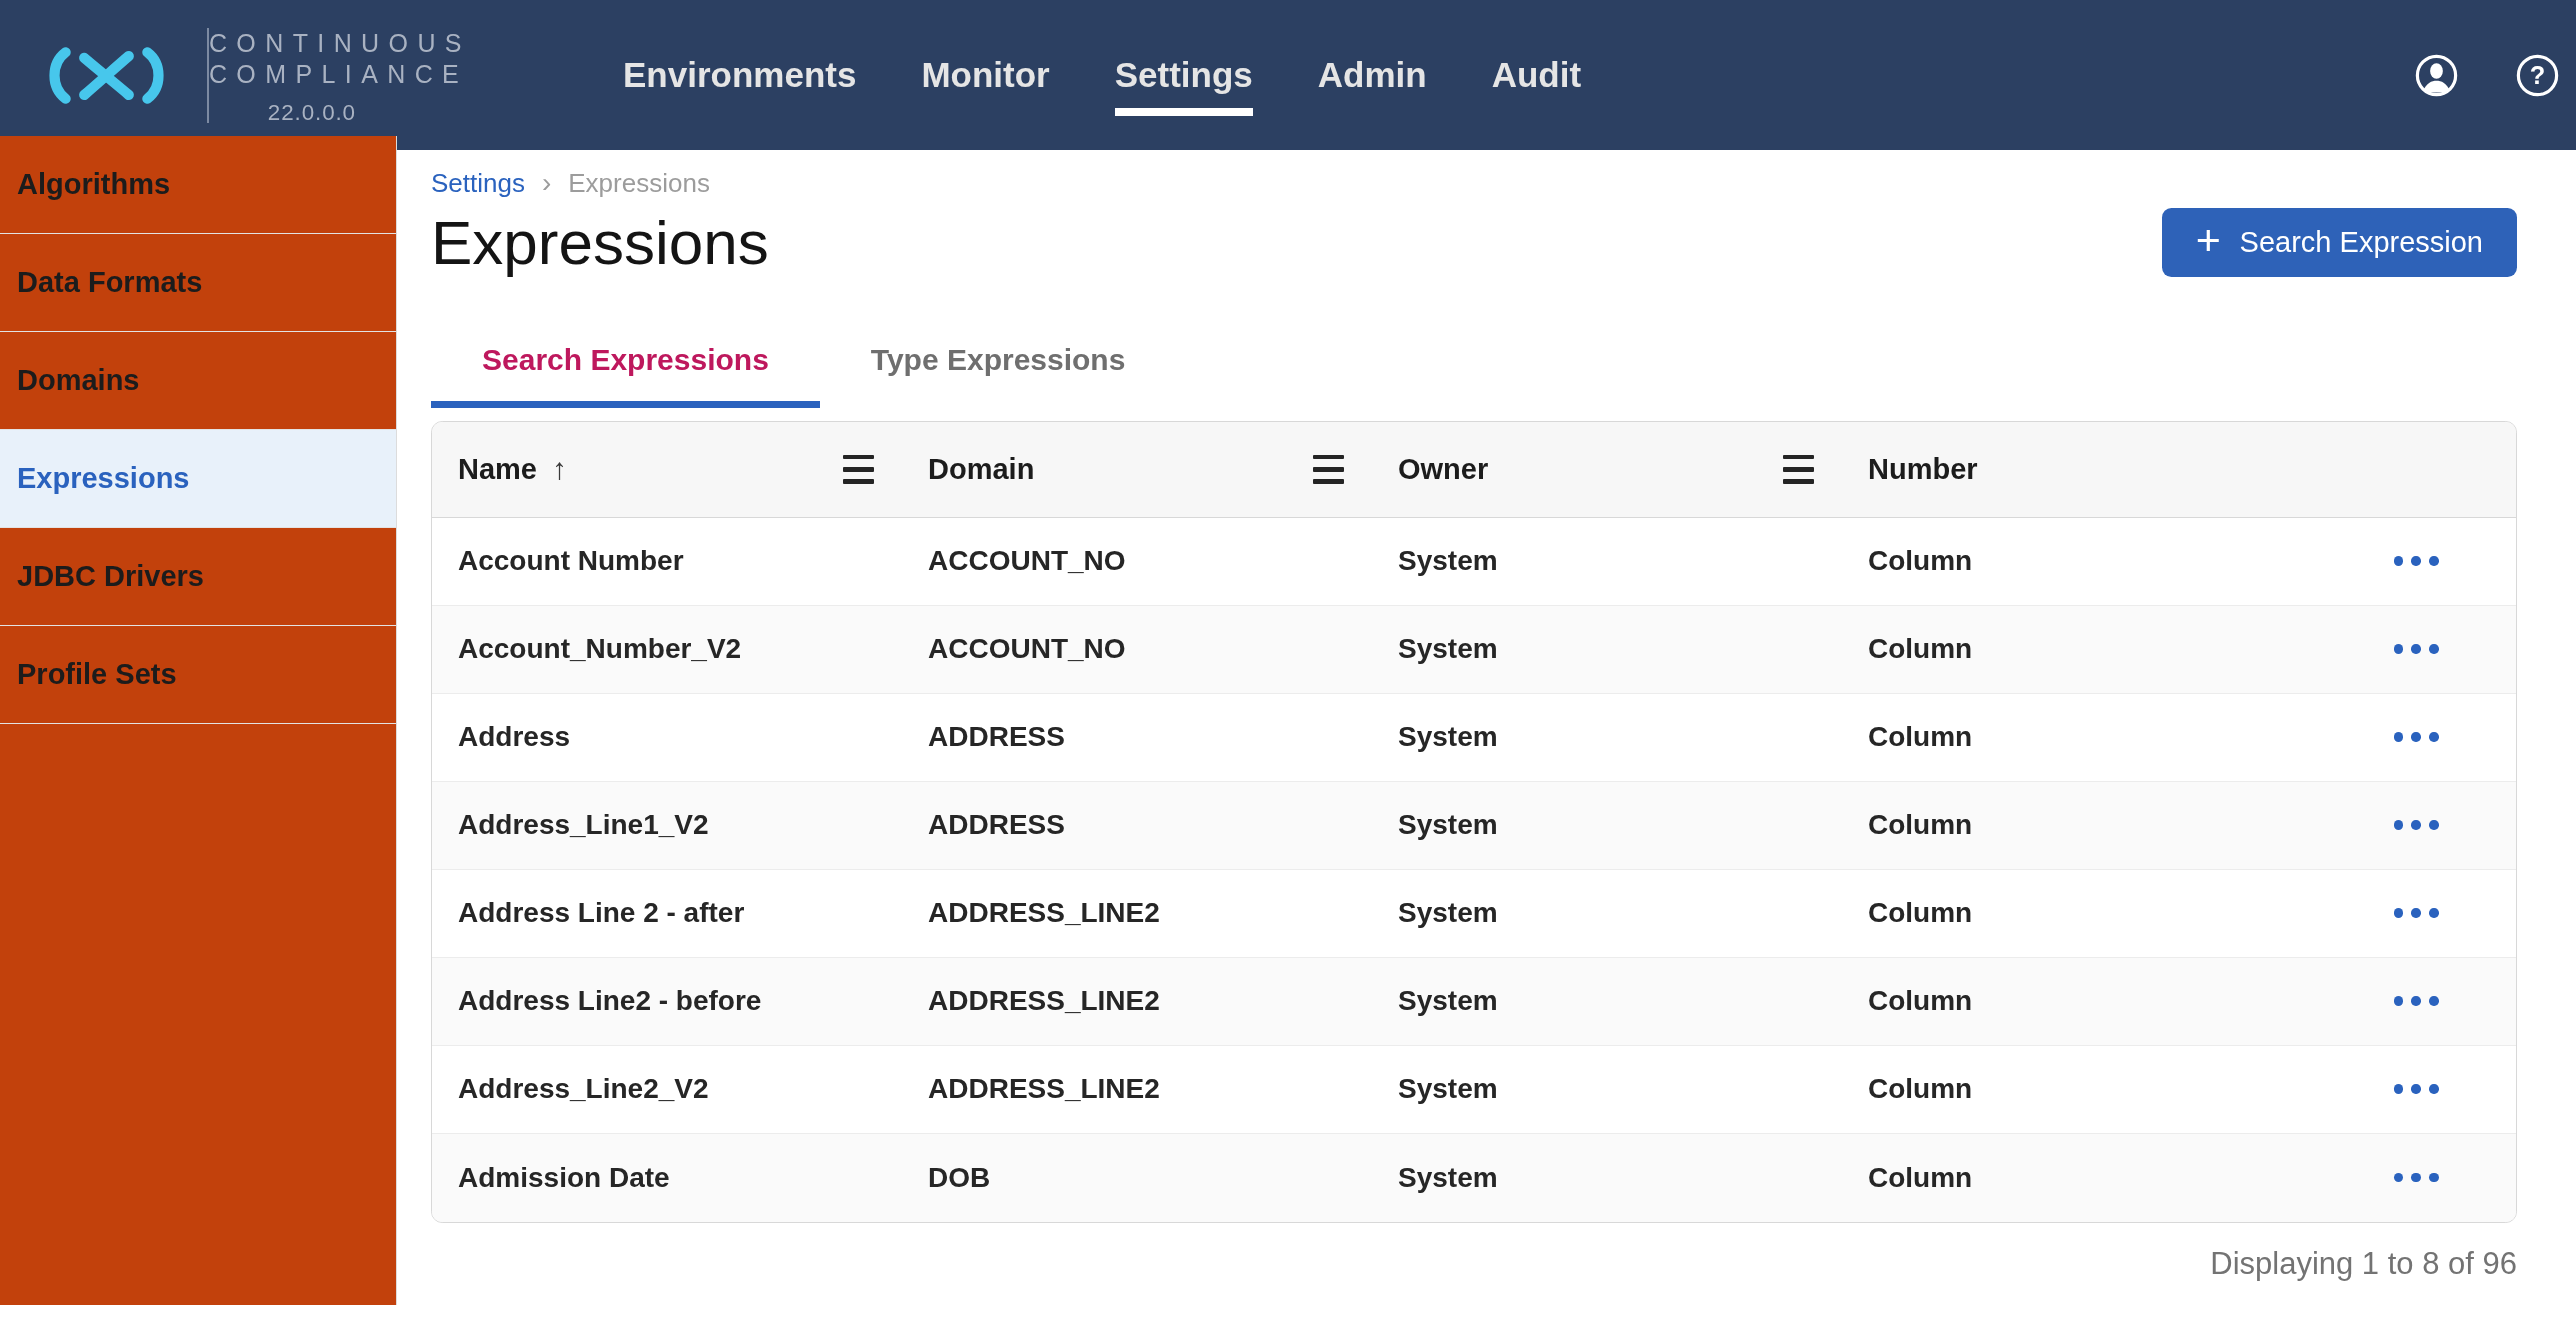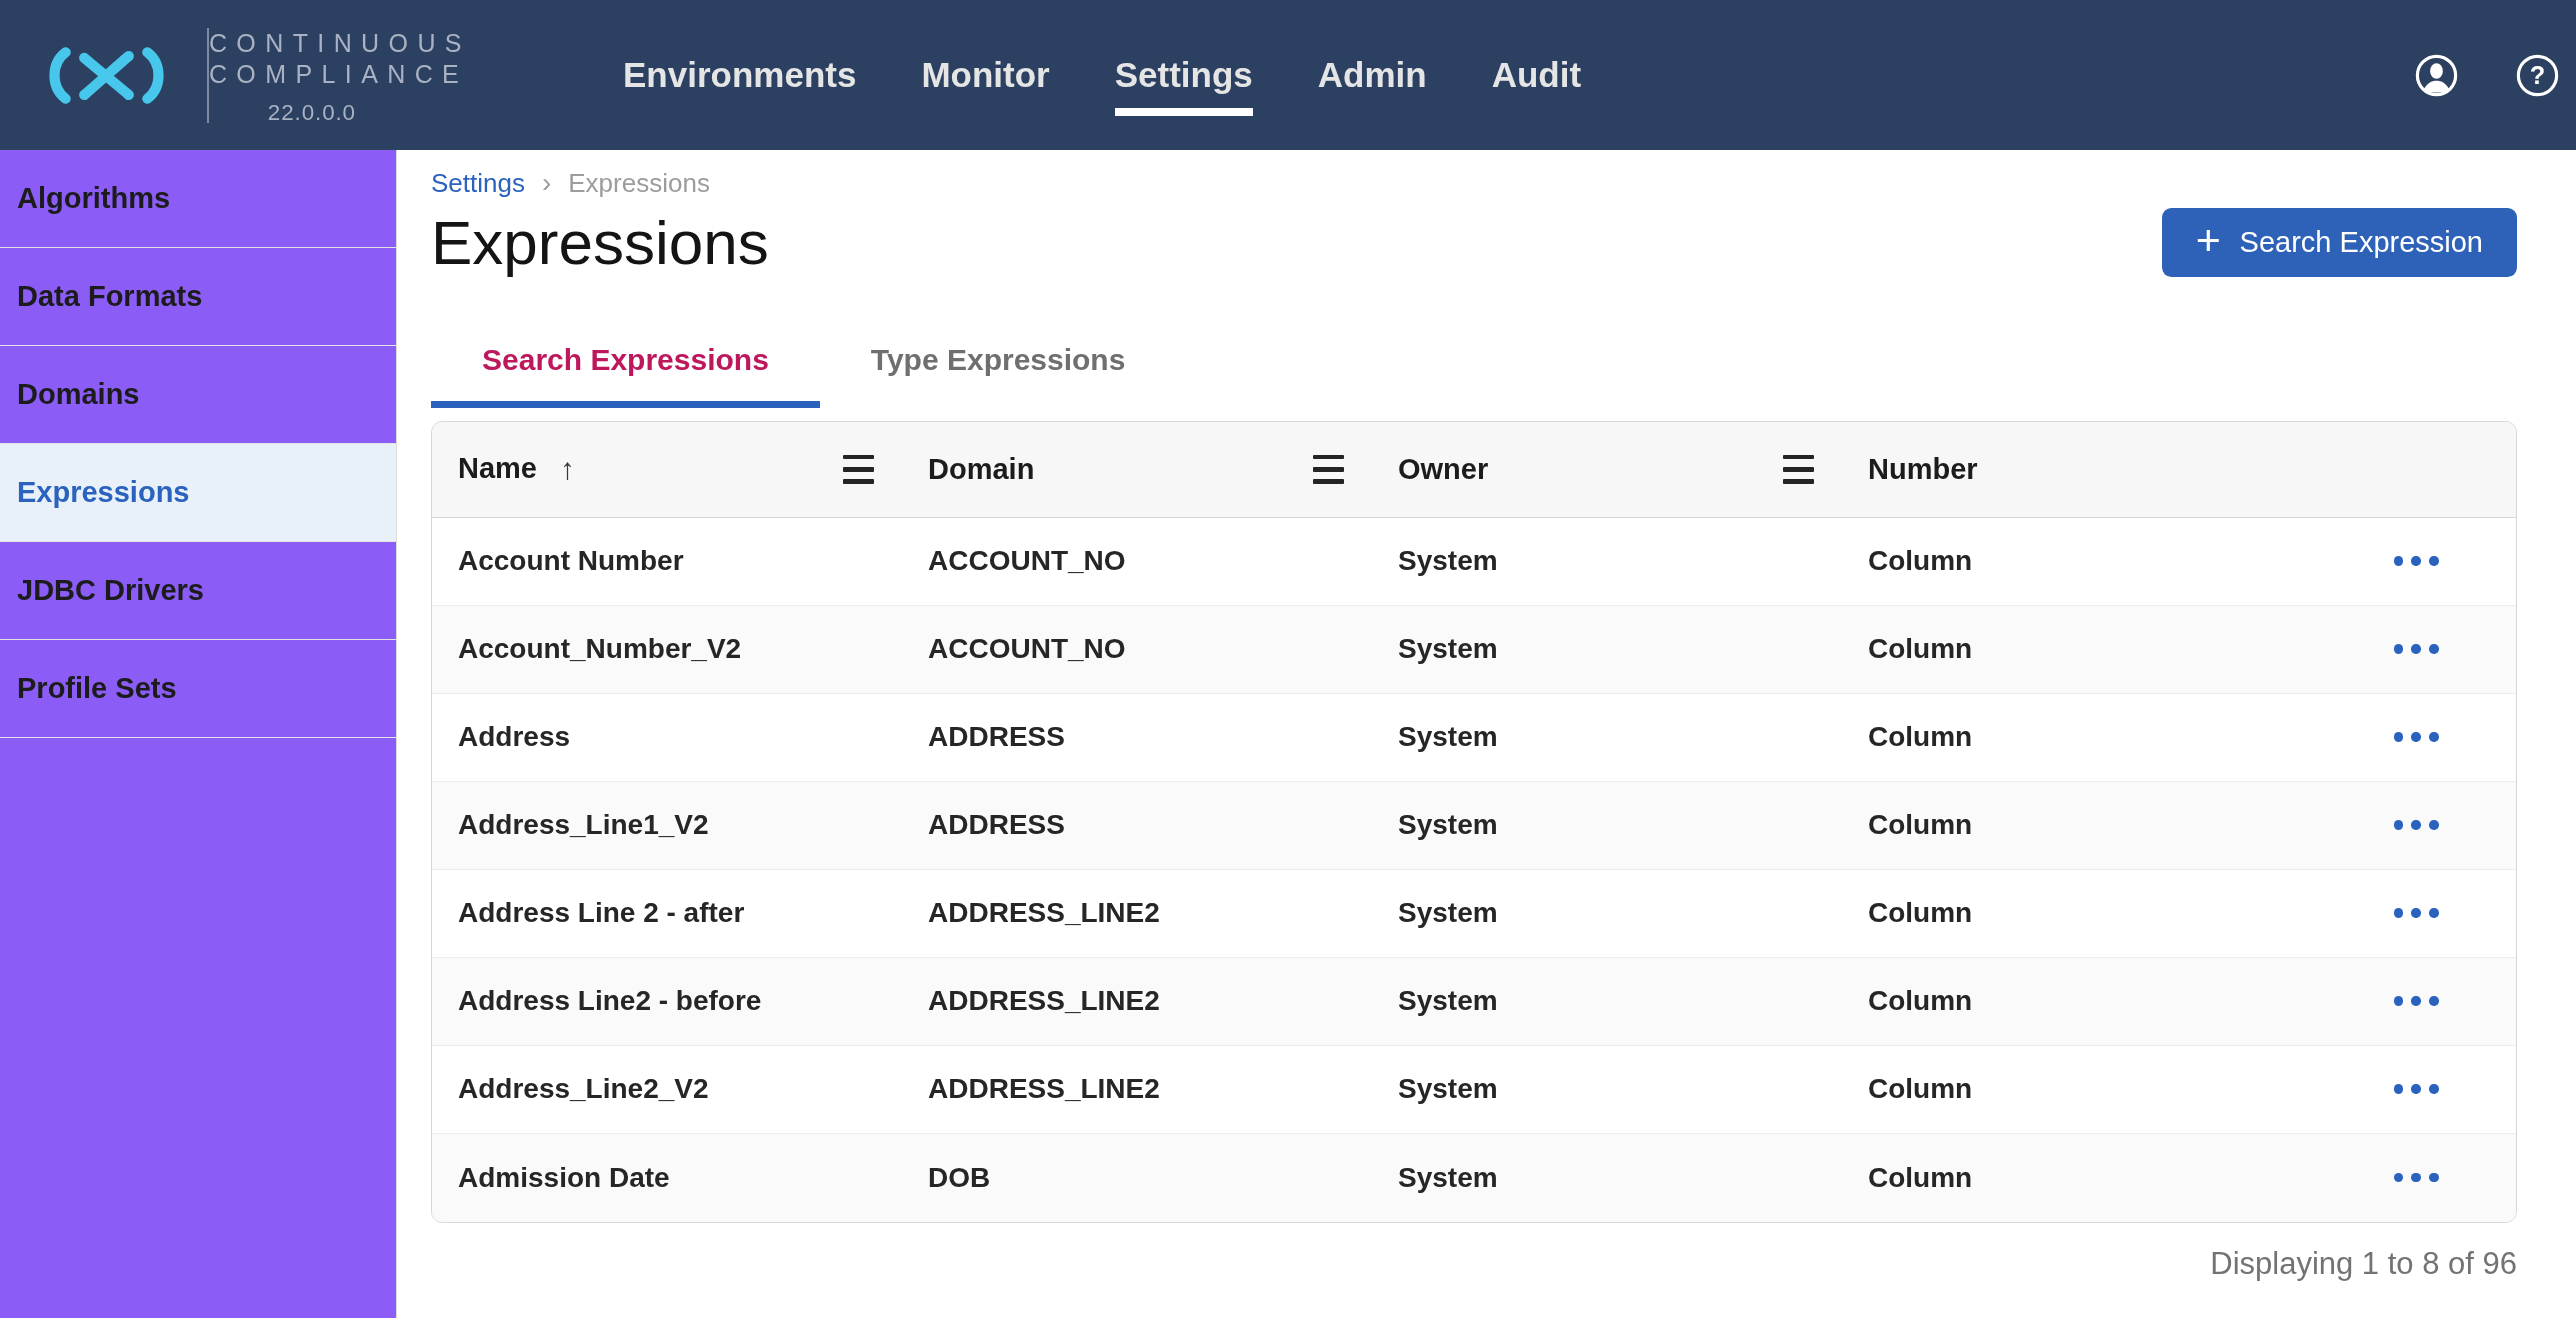--- a/index.html
+++ b/index.html
@@ -73,24 +73,24 @@
     display: flex;
     align-items: center;
     gap: 56px;
   }
   .icon-btn { width: 45px; height: 45px; cursor: pointer; }
   .icon-btn svg { width: 100%; height: 100%; }
 
   
   .sidebar {
     position: absolute;
-    left: 0; top: 150px;
+    left: 0; top: 136px;
     width: 397px;
     height: 1169px;
-    background: #8b5cf6;
+    background: #c2410c;
     border-right: 0.9px solid #DCDCDC;
   }
   .side-item {
     height: 98px;
     display: flex;
     align-items: center;
     padding-left: 17px;
     font-size: 29px;
     font-weight: 700;
     color: #1C1C1C;
@@ -176,21 +176,21 @@
     font-size: 29px;
     font-weight: 700;
     color: #1C1C1C;
   }
   .th {
     display: flex;
     align-items: center;
     justify-content: space-between;
     padding: 0 28px 0 26px;
   }
-  .th-label-group { display: flex; gap: 23px; }
+  .th-label-group { display: flex; align-items: center; gap: 15px; }
   .sort-arrow { font-weight: 400; font-size: 30px; color: #3A3A3A; }
   .hamburger {
     width: 31px;
     display: flex;
     flex-direction: column;
     gap: 7.5px;
     cursor: pointer;
   }
   .hamburger i { display: block; height: 4.7px; background: #242424; border-radius: 0.9px; }
 

